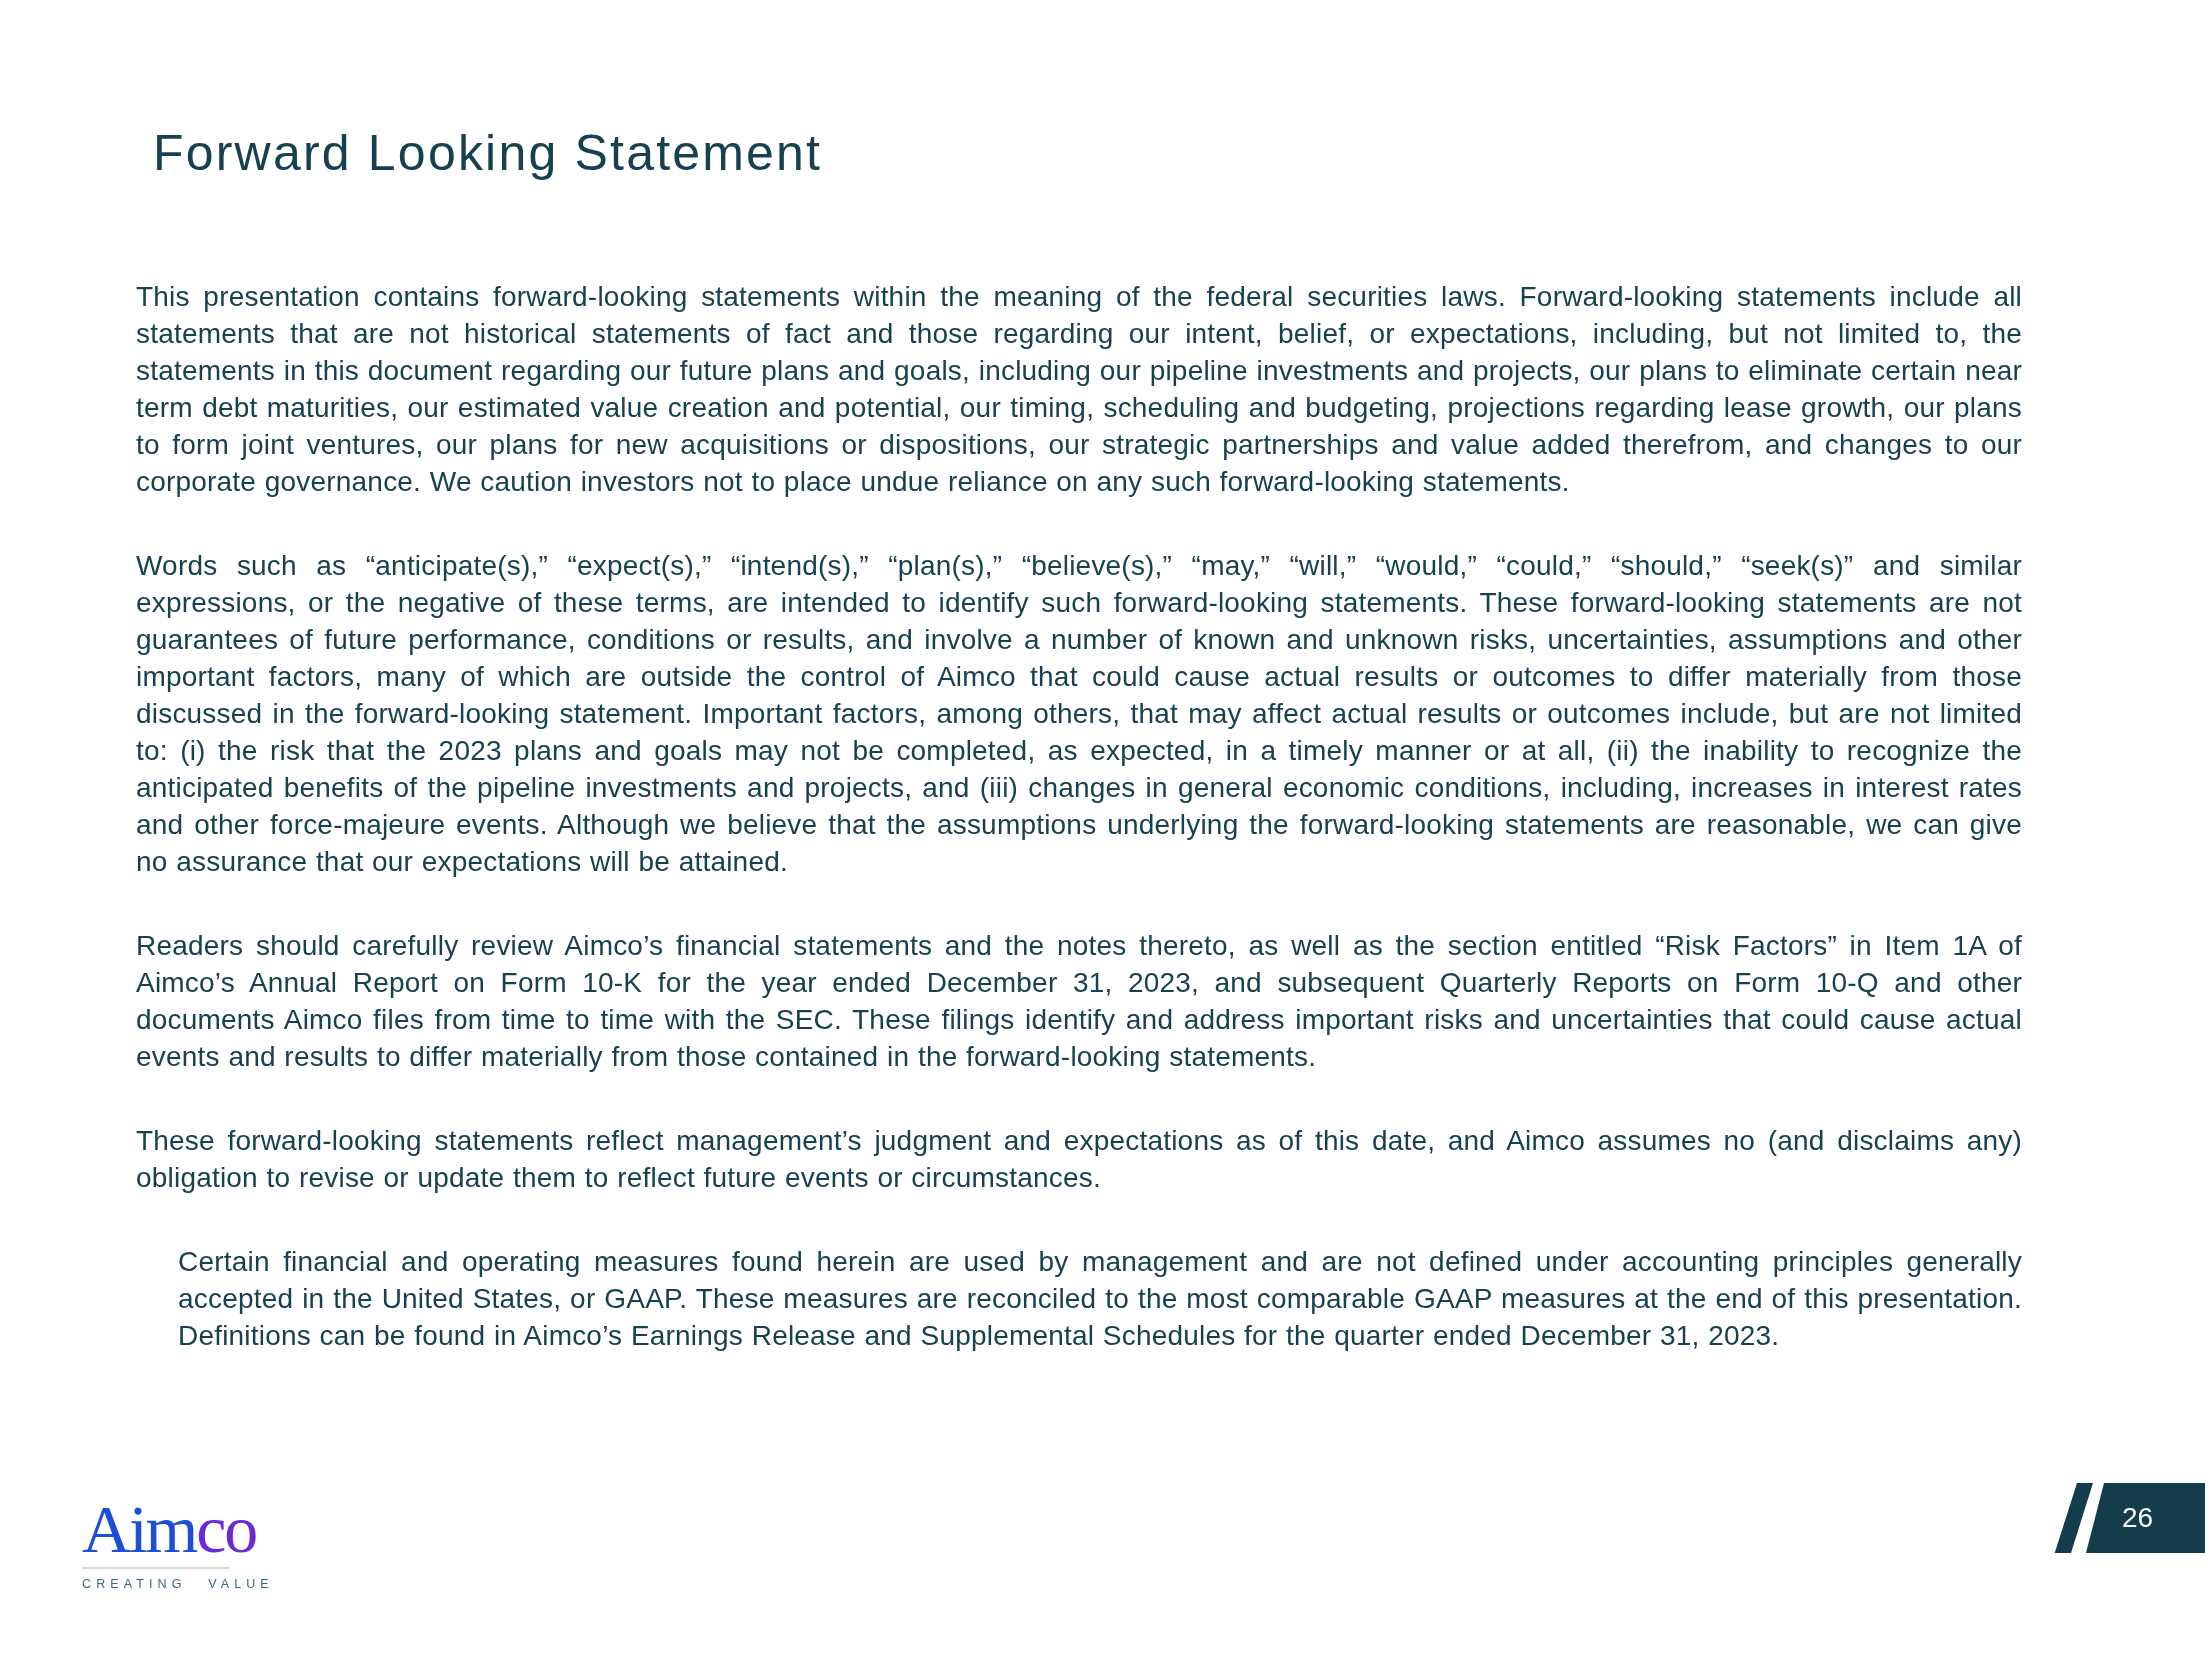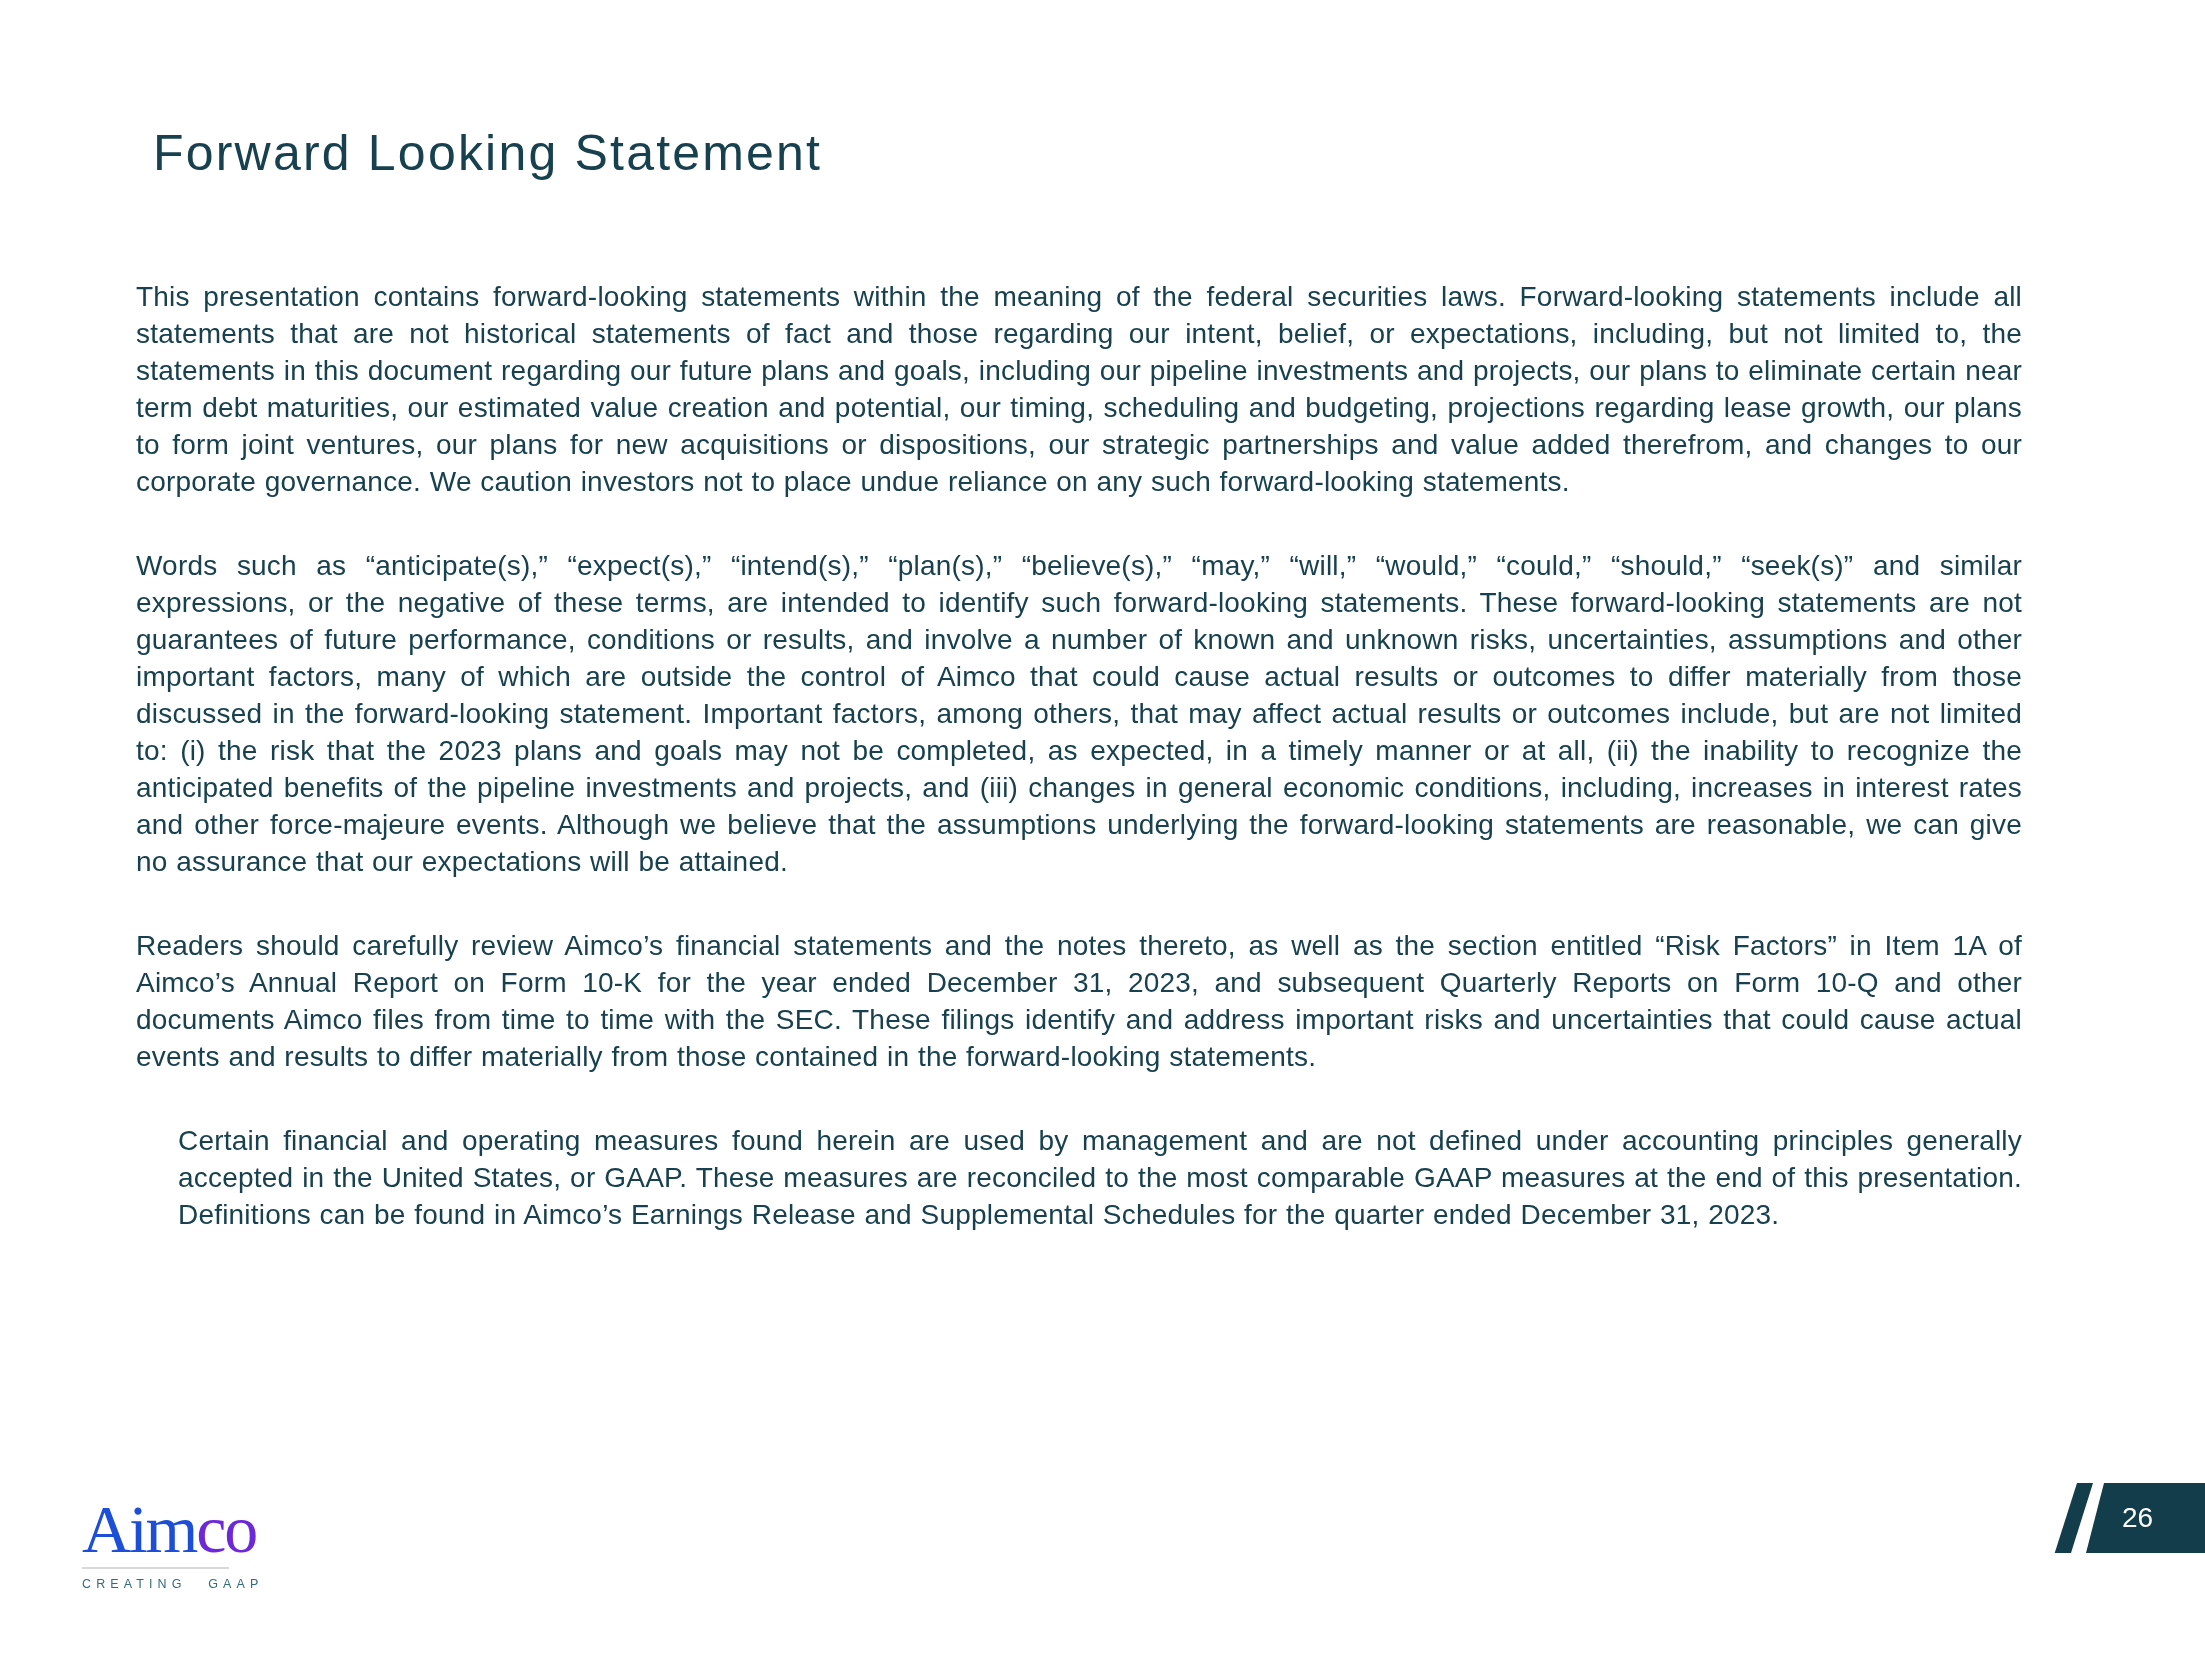--- a/index.html
+++ b/index.html
@@ -110,29 +110,30 @@
 <body>
 
 <div class="slide">
 
   <h1 class="slide-title">Forward Looking Statement</h1>
 
   <div class="content">
     <p>This presentation contains forward-looking statements within the meaning of the federal securities laws. Forward-looking statements include all statements that are not historical statements of fact and those regarding our intent, belief, or expectations, including, but not limited to, the statements in this document regarding our future plans and goals, including our pipeline investments and projects, our plans to eliminate certain near term debt maturities, our estimated value creation and potential, our timing, scheduling and budgeting, projections regarding lease growth, our plans to form joint ventures, our plans for new acquisitions or dispositions, our strategic partnerships and value added therefrom, and changes to our corporate governance. We caution investors not to place undue reliance on any such forward-looking statements.</p>
     <p>Words such as “anticipate(s),” “expect(s),” “intend(s),” “plan(s),” “believe(s),” “may,” “will,” “would,” “could,” “should,” “seek(s)” and similar expressions, or the negative of these terms, are intended to identify such forward-looking statements. These forward-looking statements are not guarantees of future performance, conditions or results, and involve a number of known and unknown risks, uncertainties, assumptions and other important factors, many of which are outside the control of Aimco that could cause actual results or outcomes to differ materially from those discussed in the forward-looking statement. Important factors, among others, that may affect actual results or outcomes include, but are not limited to: (i) the risk that the 2023 plans and goals may not be completed, as expected, in a timely manner or at all, (ii) the inability to recognize the anticipated benefits of the pipeline investments and projects, and (iii) changes in general economic conditions, including, increases in interest rates and other force-majeure events. Although we believe that the assumptions underlying the forward-looking statements are reasonable, we can give no assurance that our expectations will be attained.</p>
     <p>Readers should carefully review Aimco’s financial statements and the notes thereto, as well as the section entitled “Risk Factors” in Item 1A of Aimco’s Annual Report on Form 10-K for the year ended December 31, 2023, and subsequent Quarterly Reports on Form 10-Q and other documents Aimco files from time to time with the SEC. These filings identify and address important risks and uncertainties that could cause actual events and results to differ materially from those contained in the forward-looking statements.</p>
+    <p>These forward-looking statements reflect management’s judgment and expectations as of this date, and Aimco assumes no (and disclaims any) obligation to revise or update them to reflect future events or circumstances.</p>
     <p>Certain financial and operating measures found herein are used by management and are not defined under accounting principles generally accepted in the United States, or GAAP. These measures are reconciled to the most comparable GAAP measures at the end of this presentation. Definitions can be found in Aimco’s Earnings Release and Supplemental Schedules for the quarter ended December 31, 2023.</p>
   </div>
 
   <div class="logo">
     <div class="logo-word">
       <span class="logo-aim">Aim</span><span class="logo-co">co</span>
     </div>
     <div class="logo-rule"></div>
-    <div class="logo-tagline">CREATING GAAP</div>
+    <div class="logo-tagline">CREATING VALUE</div>
   </div>
 
   <div class="page-badge">
     <div class="badge-stripe"></div>
     <div class="badge-main">
       <span class="page-num">26</span>
     </div>
   </div>
 
 </div>

